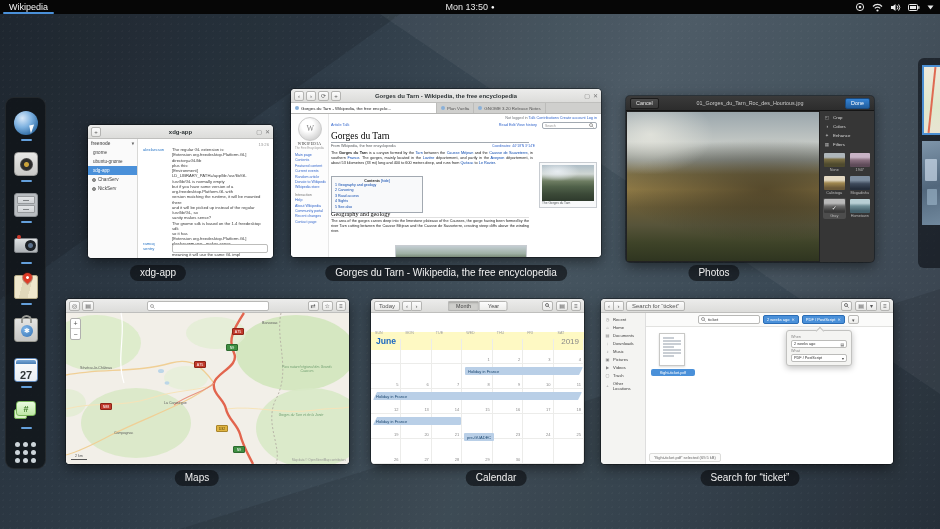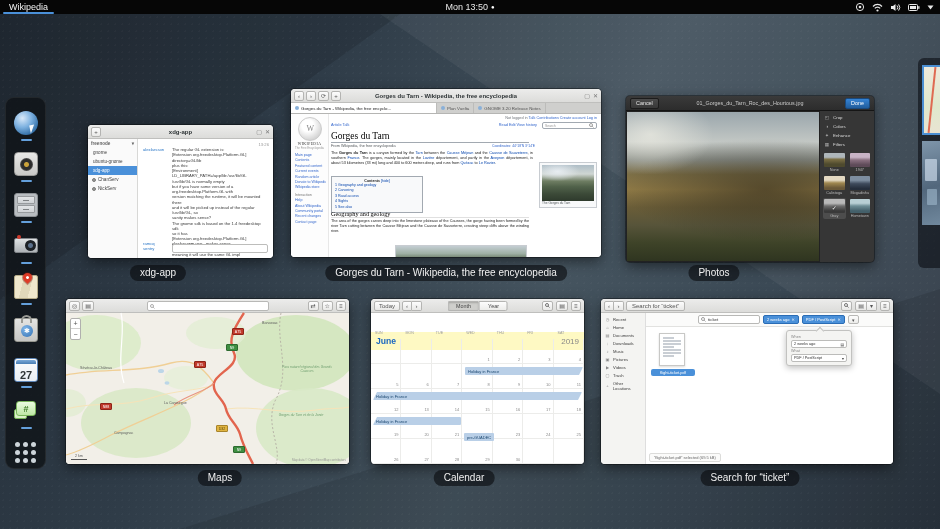--- a/index.html
+++ b/index.html
@@ -851,16 +851,16 @@
       <div class="pe">
           <span>PDF / PostScript</span>
           <span>▾</span>
         </div>
     </div>
   </div>
 
   <div class="caption" style="left:158px;top:265px">xdg-app</div>
   <div class="caption" style="left:446px;top:265px">Gorges du Tarn - Wikipedia, the free encyclopedia</div>
   <div class="caption" style="left:714px;top:265px">Photos</div>
-  <div class="caption" style="left:220px;top:470px">Maps</div>
-  <div class="caption" style="left:464px;top:470px">Calendar</div>
+  <div class="caption" style="left:197px;top:470px">Maps</div>
+  <div class="caption" style="left:496px;top:470px">Calendar</div>
   <div class="caption" style="left:750px;top:470px">Search for “ticket”</div>
 </div>
 
 </body></html>

